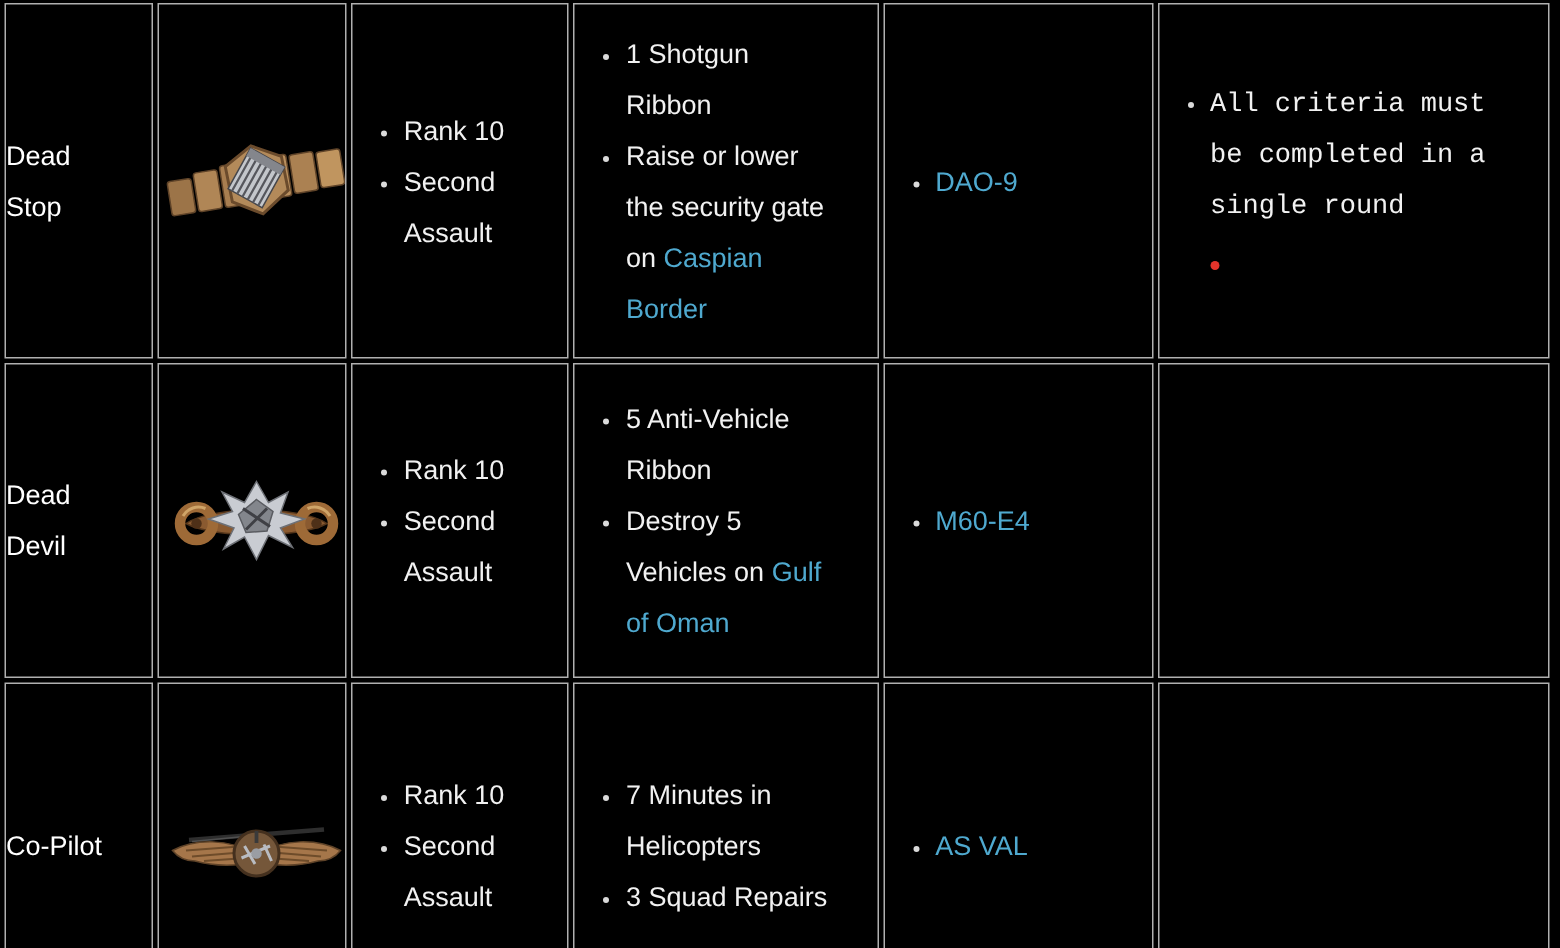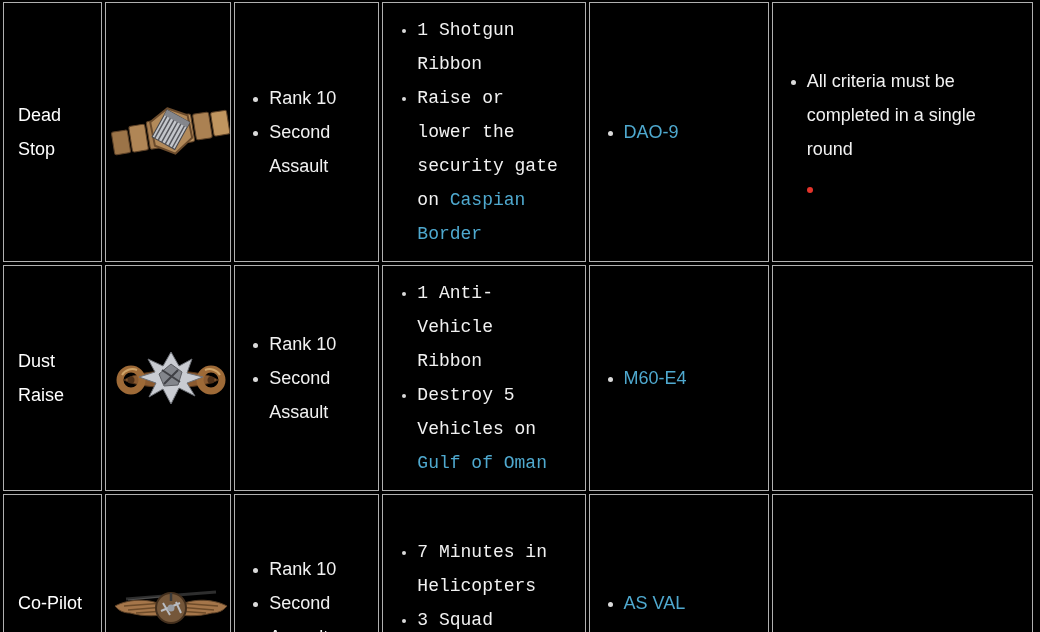--- a/index.html
+++ b/index.html
@@ -18,32 +18,32 @@
     width:1036px;margin:-1px 0 0 0;
   }
   td{
     border:1px solid var(--border);background:var(--bg);
     vertical-align:middle;text-align:left;padding:10px 4px;
     overflow:hidden;
   }
   tr.r0 td{height:215px;}
   tr.r1 td{height:188px;}
   tr.r2 td{height:196px;}
-  td.c-name{padding-left:14px;}
+  td.c-name{padding-left:0;}
   .name{max-width:74px;color:var(--name);}
   td.c-badge{text-align:center;}
   .badge{display:inline-block;width:122px;height:100px;vertical-align:middle;}
   .badge svg{display:block;}
   ul{margin:0;padding:0 0 0 30px;list-style:disc outside;}
   li{padding:0;margin:0;}
   li::marker{color:var(--marker);font-size:15px;}
   .req{max-width:88px;}
-  .crit{max-width:142px;font-family:Liberation Mono, monospace;}
+  .crit{max-width:142px;}
   .unlock{max-width:150px;white-space:nowrap;}
-  .notes{max-width:186px;}
+  .notes{max-width:186px;font-family:Liberation Mono, monospace;}
   a.lnk{color:var(--link);text-decoration:none;cursor:pointer;}
   li.red-li{list-style:none;height:22px;line-height:22px;margin-top:12px;}
   .red-dot{
     display:inline-block;width:6px;height:6px;border-radius:50%;
     background:var(--red);vertical-align:middle;
   }
 </style>
 </head>
 <body>
 
@@ -99,21 +99,21 @@
     <td class="c-notes">
       <ul class="notes">
             <li>All criteria must be completed in a single round</li>
             <li class="red-li"><span class="red-dot"></span></li>
           </ul>
     </td>
   </tr>
 
   <tr class="r1">
     <td class="c-name">
-      <div class="name">Dust Raise</div>
+      <div class="name">Dead Devil</div>
     </td>
     <td class="c-badge">
       <span class="badge"><svg width="122" height="100" viewBox="0 0 122 100">
               <path d="M14 52 C32 40 90 40 108 52 C90 62 32 62 14 52 Z" fill="#8a5a30" stroke="#54351a"></path>
               <circle cx="21" cy="52" r="11" fill="none" stroke="#9e6a37" stroke-width="7"></circle>
               <circle cx="21" cy="52" r="3.5" fill="#4e3018"></circle>
               <path d="M12 47 a12 12 0 0 1 15 -5" stroke="#cfa468" fill="none" stroke-width="2"></path>
               <circle cx="101" cy="52" r="11" fill="none" stroke="#9e6a37" stroke-width="7"></circle>
               <circle cx="101" cy="52" r="3.5" fill="#4e3018"></circle>
               <path d="M110 47 a12 12 0 0 0 -15 -5" stroke="#cfa468" fill="none" stroke-width="2"></path>
@@ -123,21 +123,21 @@
             </svg></span>
     </td>
     <td class="c-req">
       <ul class="req">
             <li>Rank 10</li>
             <li>Second Assault</li>
           </ul>
     </td>
     <td class="c-crit">
       <ul class="crit">
-            <li>1 Anti-Vehicle Ribbon</li>
+            <li>5 Anti-Vehicle Ribbon</li>
             <li>Destroy 5 Vehicles on <a href="#" class="lnk">Gulf of Oman</a></li>
           </ul>
     </td>
     <td class="c-unlock">
       <ul class="unlock">
             <li><a href="#" class="lnk">M60-E4</a></li>
           </ul>
     </td>
     <td class="c-notes">
       <ul class="notes"></ul>

